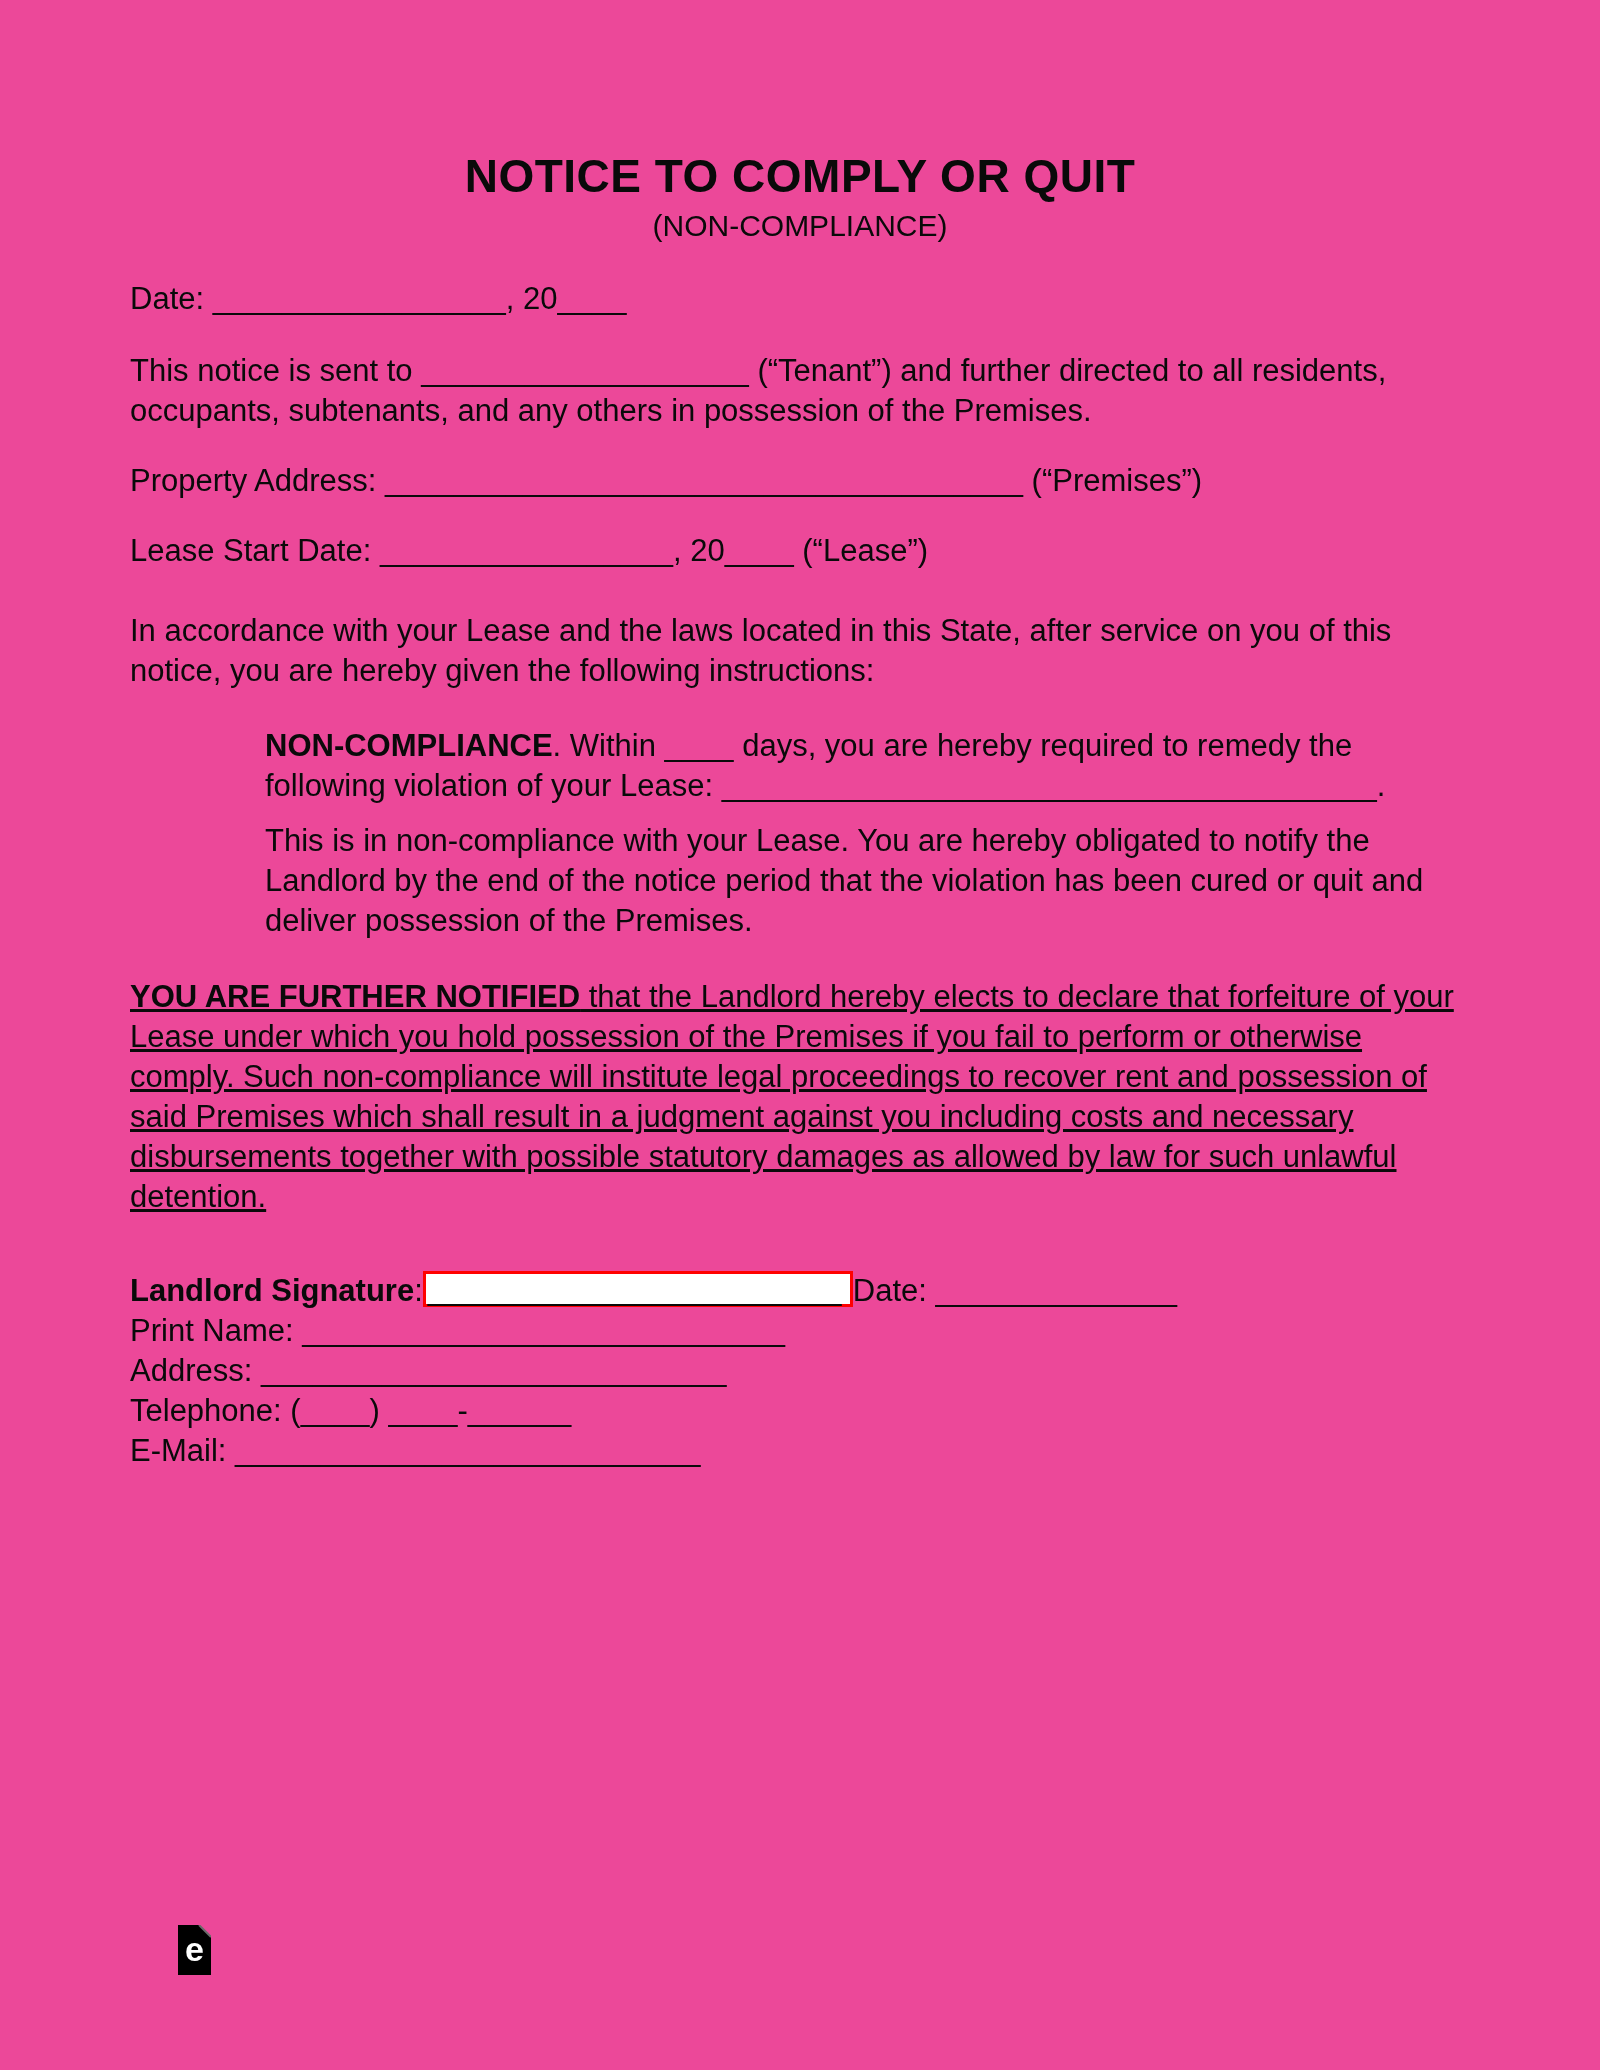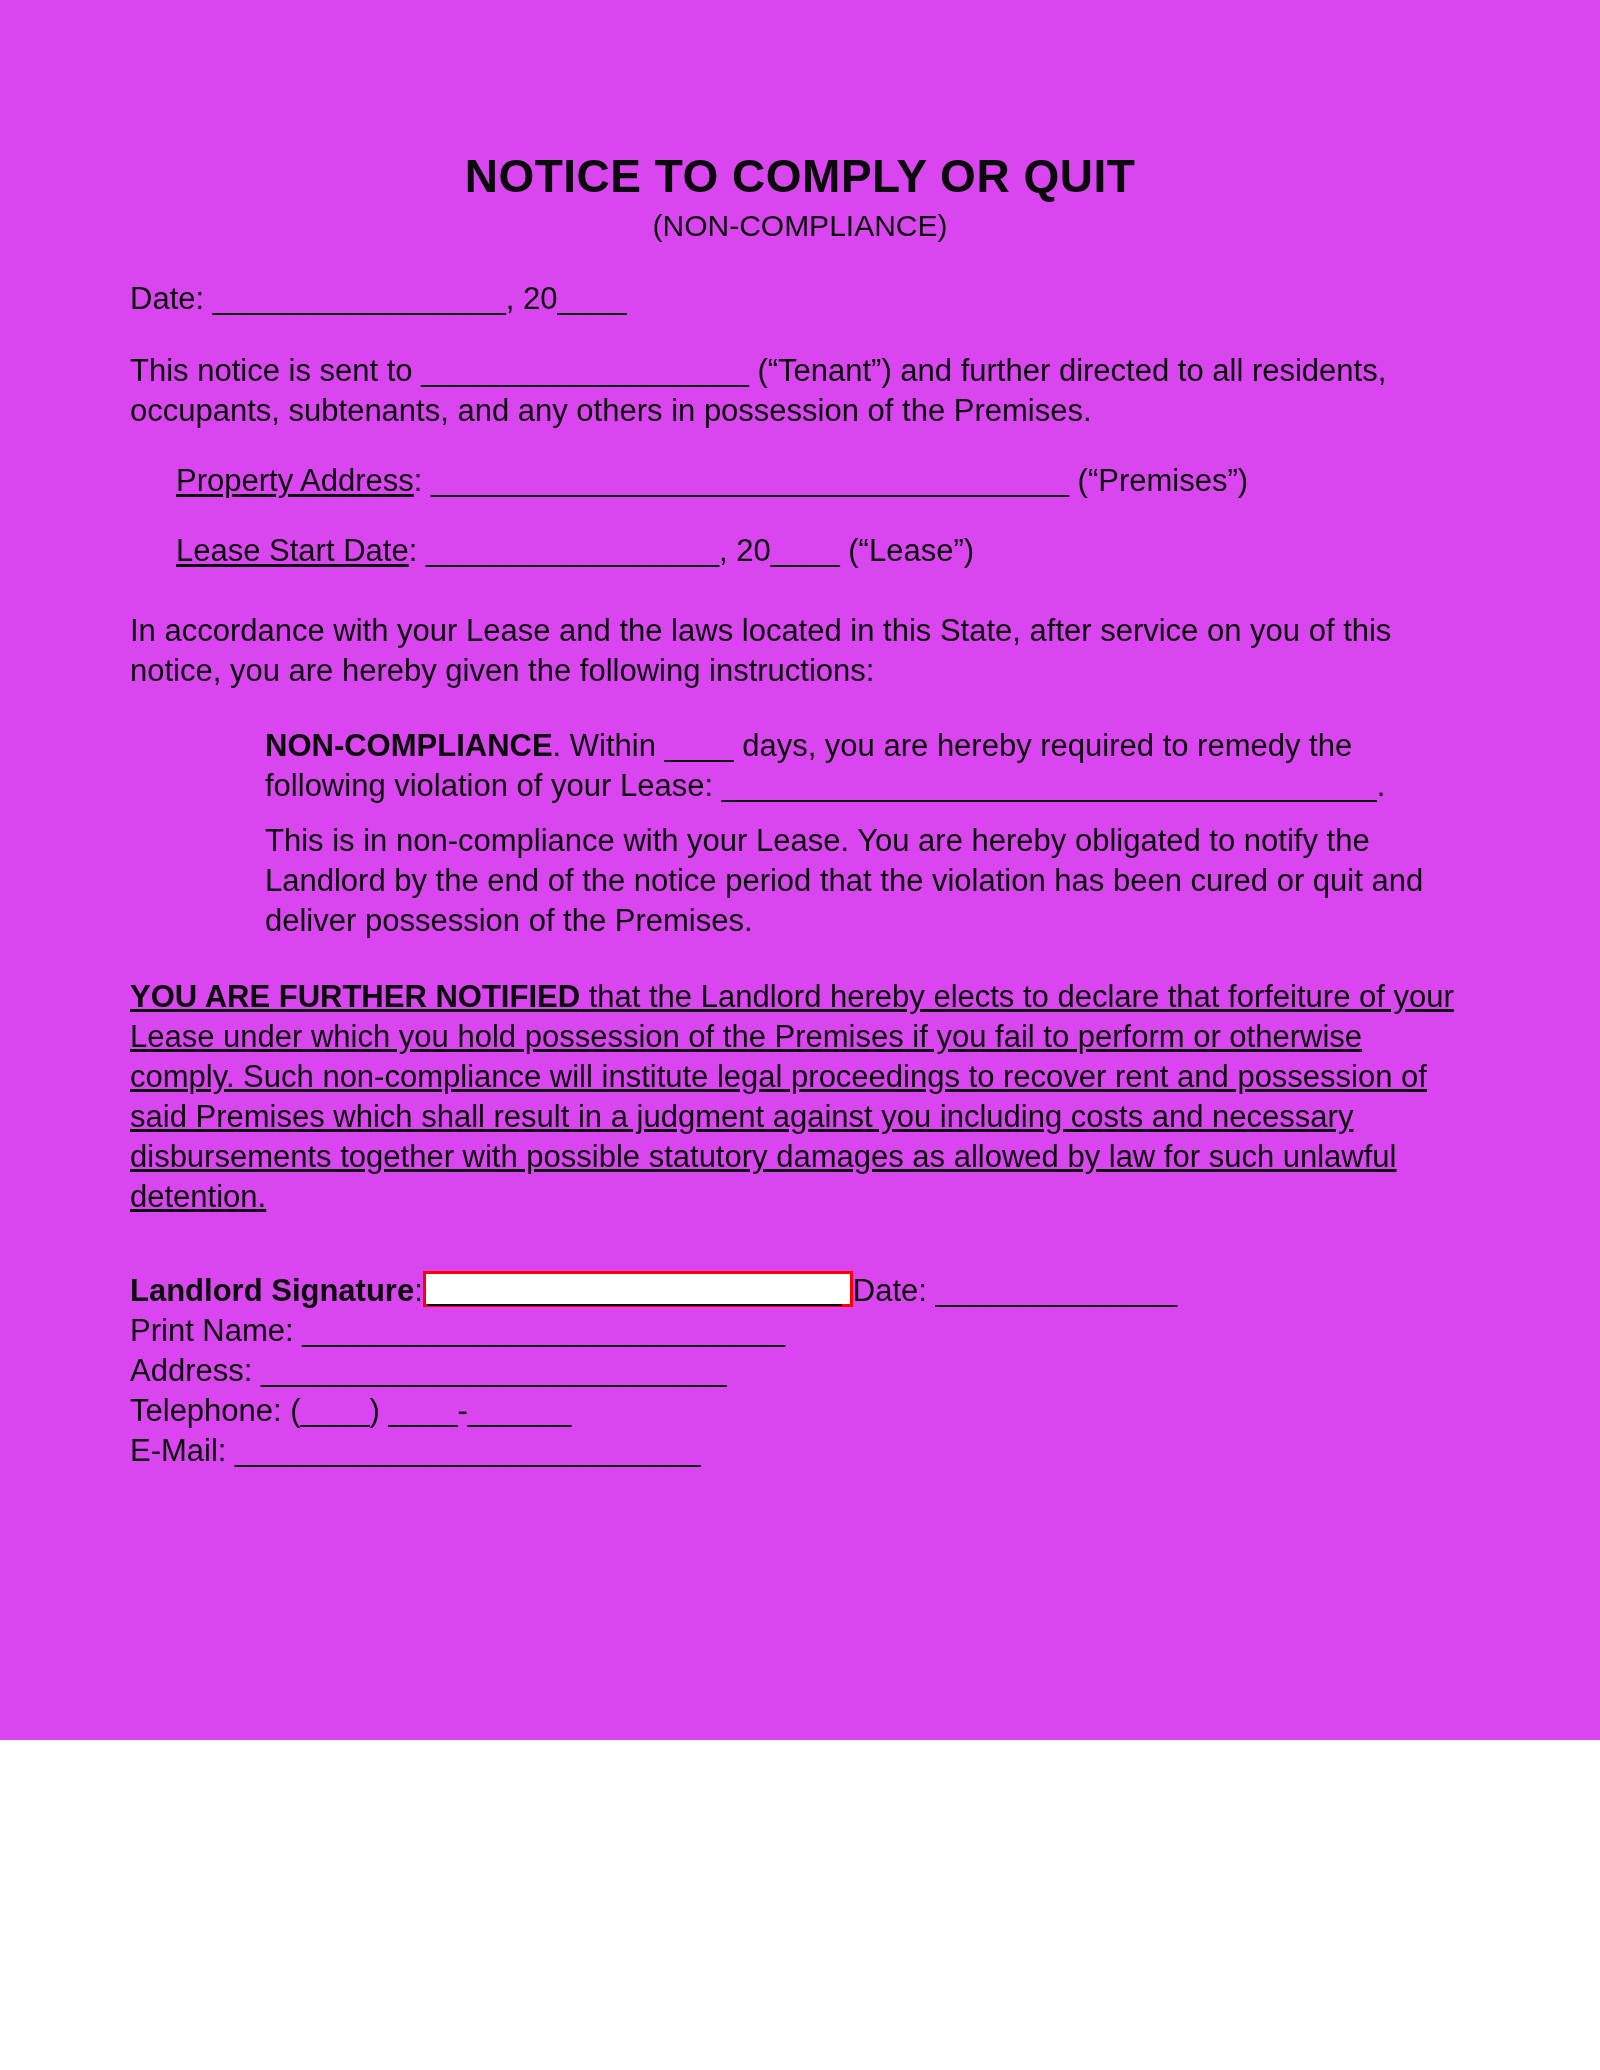--- a/index.html
+++ b/index.html
@@ -1,20 +1,20 @@
 <!DOCTYPE html>
 <html><head>
 <meta charset="utf-8">
 <style>
   html, body { margin: 0; padding: 0; background: #ffffff; }
   .page {
     position: relative;
     width: 1600px;
-    height: 1740px;
-    background: #d946ef;
+    height: 2070px;
+    background: #ec4899;
     color: #0a0a0a;
     font-family: "Liberation Sans", "DejaVu Sans", sans-serif;
     overflow: hidden;
   }
   .content { padding: 148px 130px 0 130px; }
 
   .title {
     margin: 0;
     font-size: 46px;
     line-height: 56px;
@@ -40,21 +40,21 @@
   .sent-to     { margin-top: 32px; }
   .property    { margin-top: 30px; }
   .lease       { margin-top: 30px; }
   .accordance  { margin-top: 40px; }
   .nc          { margin-top: 35px; margin-left: 135px; }
   .cure        { margin-top: 15px; margin-left: 135px; }
   .further     { margin-top: 36px; text-decoration: underline; }
   .sig-block   { margin-top: 54px; }
 
   .b { font-weight: bold; }
-  .u-label { text-decoration: underline; text-underline-offset: 3px; margin-left: 46px; }
+  .u-label { text-underline-offset: 3px; }
 
   .sig-box {
     display: inline-block;
     position: relative;
     box-sizing: border-box;
     width: 430px;
     height: 36px;
     border: 3px solid #ff0000;
     vertical-align: -6px;
     background: #ffffff;

